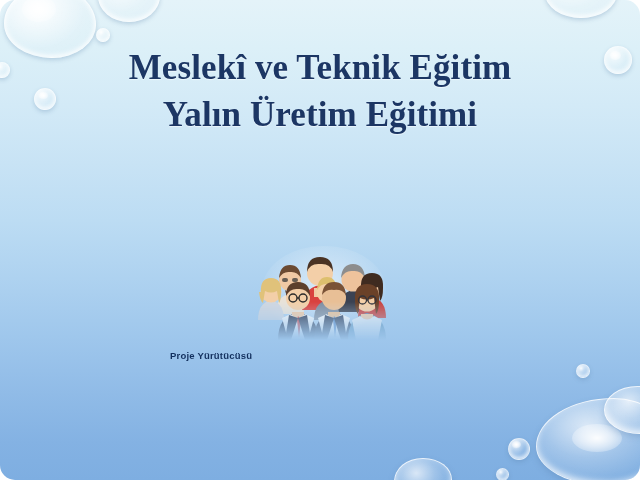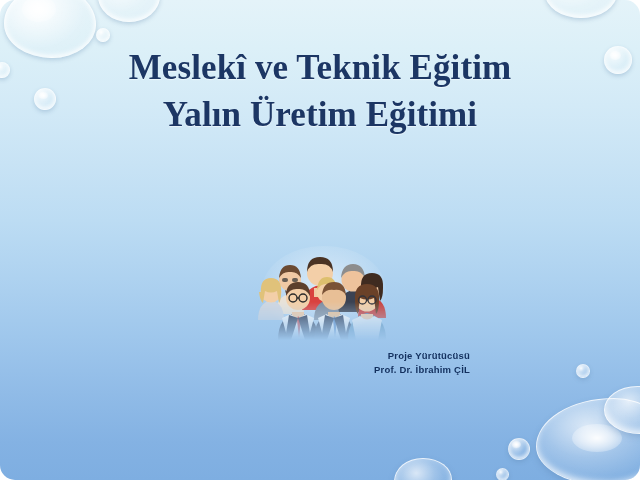--- a/index.html
+++ b/index.html
@@ -104,21 +104,21 @@
     height: 100px;
   }
   #people svg { display:block; }
 
   
   #credit {
     position: absolute;
     left: 170px;
     top: 349px;
     width: 300px;
-    text-align: right;
+    text-align: left;
     color: #13305e;
     font-family: "Liberation Sans", sans-serif;
     font-weight: bold;
     font-size: 9.5px;
     line-height: 13.5px;
     letter-spacing: 0.2px;
   }
   #credit .cline { display: block; }
 </style>
 </head>
@@ -296,16 +296,15 @@
             <circle cx="114" cy="60" r="4"></circle>
             <line x1="108.5" y1="60" x2="110" y2="60"></line>
           </g>
         </g>
       </g>
     </svg>
   </div>
 
   <div id="credit">
     <span class="cline">Proje Yürütücüsü</span>
-    <span class="cline">Prof. Dr. İbrahim  ÇİL</span>
   </div>
 
 </div>
 
 </body></html>

